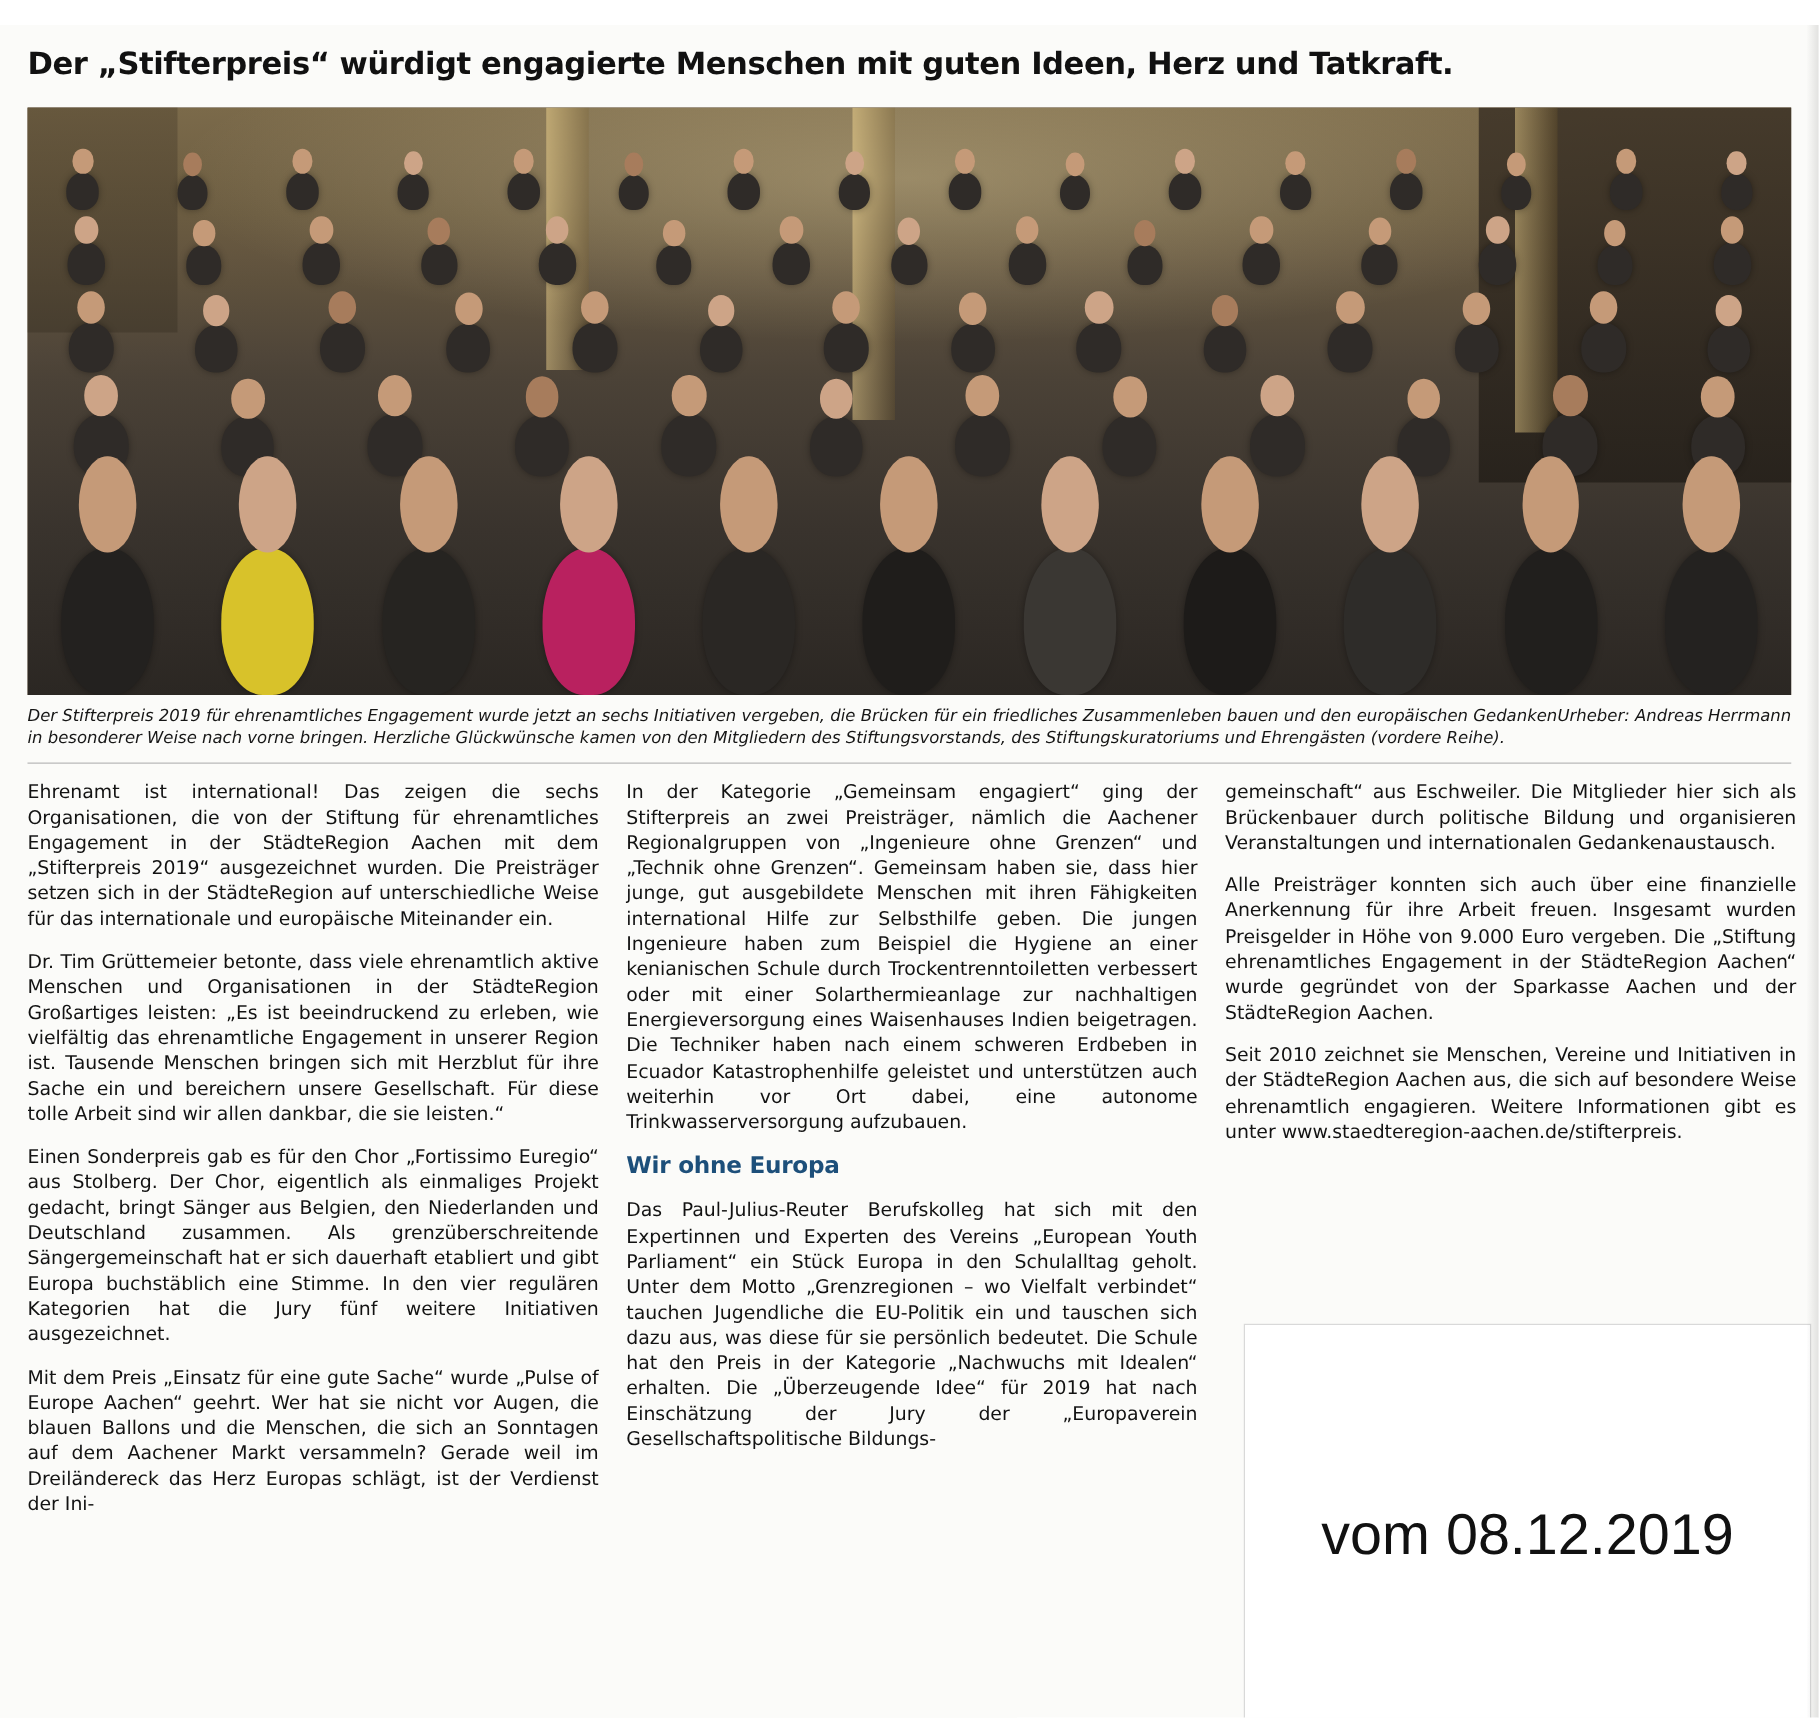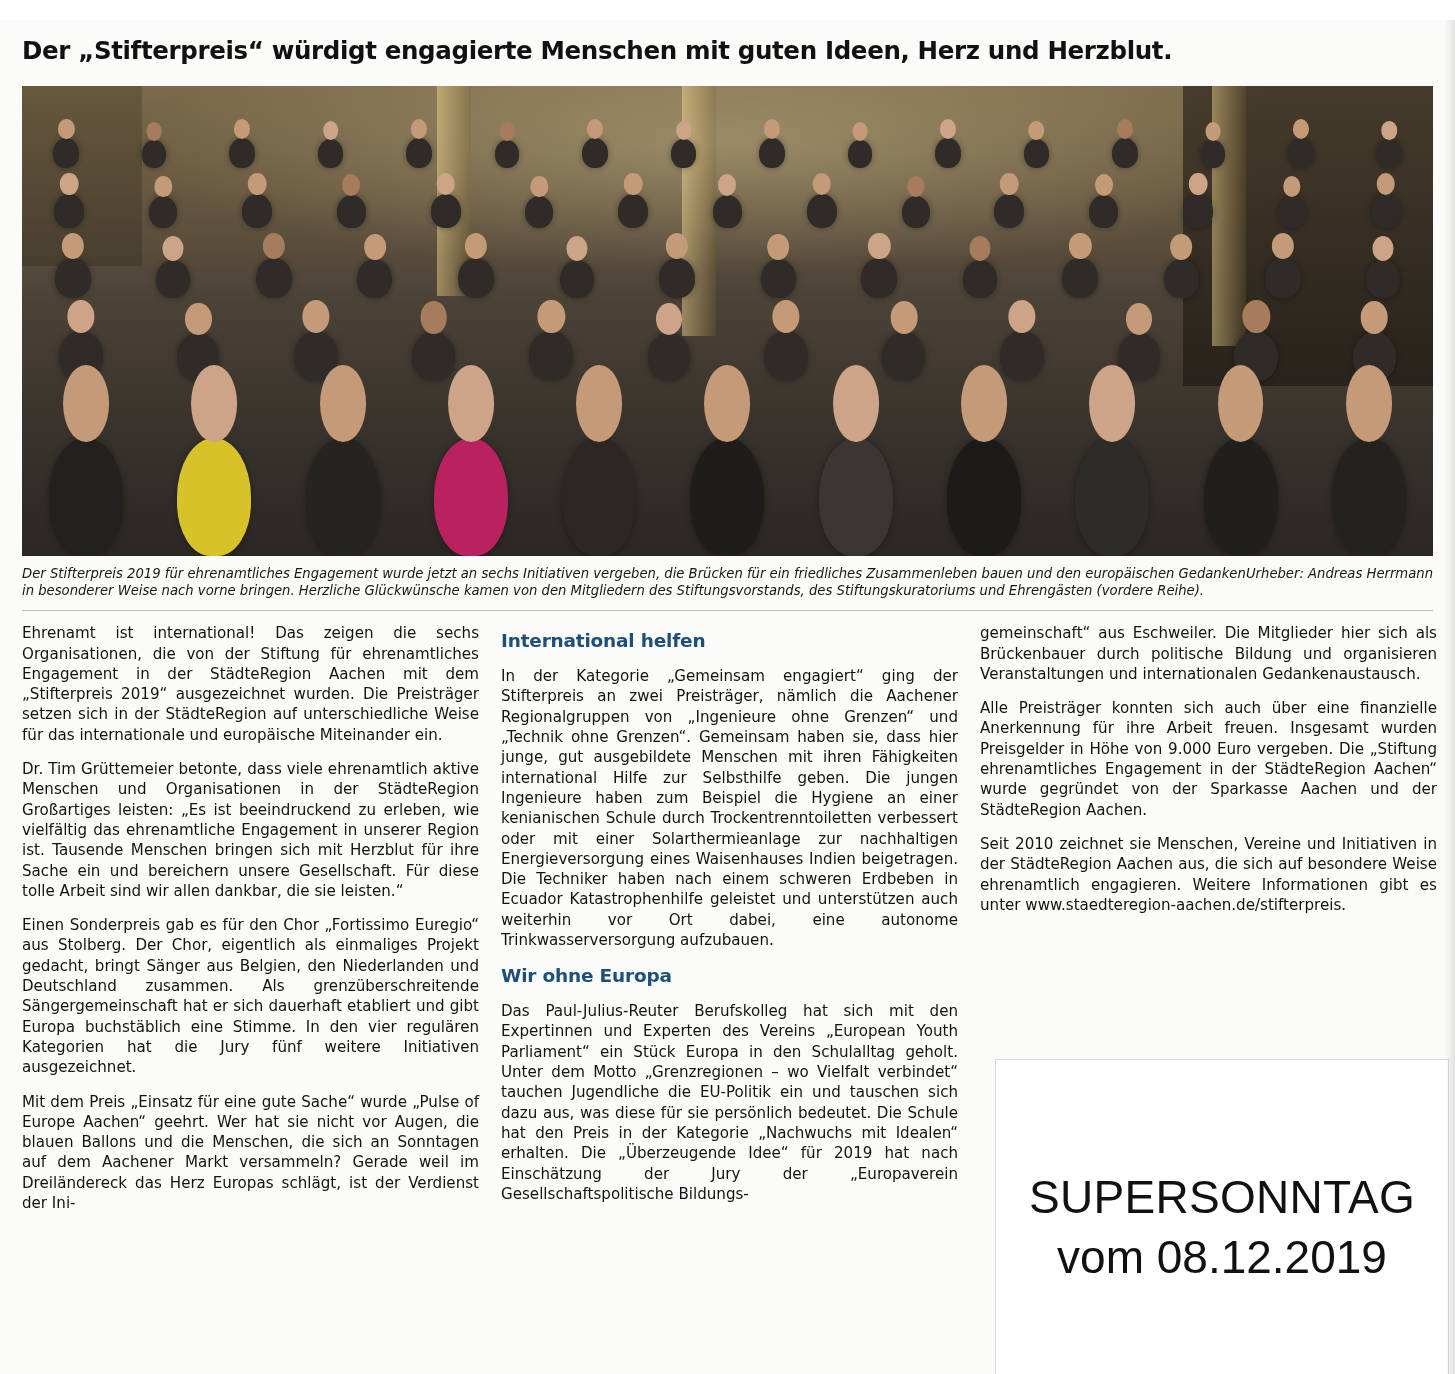--- a/index.html
+++ b/index.html
@@ -198,21 +198,21 @@
     width: 10px; height: 1374px;
     background: linear-gradient(90deg, rgba(0,0,0,0), rgba(0,0,0,0.10));
     pointer-events: none;
   }
 </style>
 </head>
 <body>
 
 <div class="page">
 
-  <h2 class="subhead">Der „Stifterpreis“ würdigt engagierte Menschen mit guten Ideen, Herz und Herzblut.</h2>
+  <h2 class="subhead">Der „Stifterpreis“ würdigt engagierte Menschen mit guten Ideen, Herz und Tatkraft.</h2>
 
   <div class="photo-wrap">
     <div class="photo"></div>
     <div class="wall-dark2"></div>
     <div class="wall-dark"></div>
     <div class="pillar" style="left:415px;"></div>
     <div class="pillar" style="left:660px;height:250px;"></div>
     <div class="pillar" style="left:1190px;height:260px;"></div>
 
     <div class="crowd-row" style="top:52px;">
@@ -309,32 +309,30 @@
   <div class="columns">
 
     <div class="col">
       <p>Ehrenamt ist international! Das zeigen die sechs Organisationen, die von der Stiftung für ehrenamtliches Engagement in der StädteRegion Aachen mit dem „Stifterpreis 2019“ ausgezeichnet wurden. Die Preisträger setzen sich in der StädteRegion auf unterschiedliche Weise für das internationale und europäische Miteinander ein.</p>
       <p>Dr. Tim Grüttemeier betonte, dass viele ehrenamtlich aktive Menschen und Organisationen in der StädteRegion Großartiges leisten: „Es ist beeindruckend zu erleben, wie vielfältig das ehrenamtliche Engagement in unserer Region ist. Tausende Menschen bringen sich mit Herzblut für ihre Sache ein und bereichern unsere Gesellschaft. Für diese tolle Arbeit sind wir allen dankbar, die sie leisten.“</p>
       <p>Einen Sonderpreis gab es für den Chor „Fortissimo Euregio“ aus Stolberg. Der Chor, eigentlich als einmaliges Projekt gedacht, bringt Sänger aus Belgien, den Niederlanden und Deutschland zusammen. Als grenzüberschreitende Sängergemeinschaft hat er sich dauerhaft etabliert und gibt Europa buchstäblich eine Stimme. In den vier regulären Kategorien hat die Jury fünf weitere Initiativen ausgezeichnet.</p>
       <p>Mit dem Preis „Einsatz für eine gute Sache“ wurde „Pulse of Europe Aachen“ geehrt. Wer hat sie nicht vor Augen, die blauen Ballons und die Menschen, die sich an Sonntagen auf dem Aachener Markt versammeln? Gerade weil im Dreiländereck das Herz Europas schlägt, ist der Verdienst der Ini-</p>
     </div>
 
     <div class="col">
-      <h3>International helfen</h3>
       <p>In der Kategorie „Gemeinsam engagiert“ ging der Stifterpreis an zwei Preisträger, nämlich die Aachener Regionalgruppen von „Ingenieure ohne Grenzen“ und „Technik ohne Grenzen“. Gemeinsam haben sie, dass hier junge, gut ausgebildete Menschen mit ihren Fähigkeiten international Hilfe zur Selbsthilfe geben. Die jungen Ingenieure haben zum Beispiel die Hygiene an einer kenianischen Schule durch Trockentrenntoiletten verbessert oder mit einer Solarthermieanlage zur nachhaltigen Energieversorgung eines Waisenhauses Indien beigetragen. Die Techniker haben nach einem schweren Erdbeben in Ecuador Katastrophenhilfe geleistet und unterstützen auch weiterhin vor Ort dabei, eine autonome Trinkwasserversorgung aufzubauen.</p>
       <h3>Wir ohne Europa</h3>
       <p>Das Paul-Julius-Reuter Berufskolleg hat sich mit den Expertinnen und Experten des Vereins „European Youth Parliament“ ein Stück Europa in den Schulalltag geholt. Unter dem Motto „Grenzregionen – wo Vielfalt verbindet“ tauchen Jugendliche die EU-Politik ein und tauschen sich dazu aus, was diese für sie persönlich bedeutet. Die Schule hat den Preis in der Kategorie „Nachwuchs mit Idealen“ erhalten. Die „Überzeugende Idee“ für 2019 hat nach Einschätzung der Jury der „Europaverein Gesellschaftspolitische Bildungs-</p>
     </div>
 
     <div class="col third">
       <p>gemeinschaft“ aus Eschweiler. Die Mitglieder hier sich als Brückenbauer durch politische Bildung und organisieren Veranstaltungen und internationalen Gedankenaustausch.</p>
       <p>Alle Preisträger konnten sich auch über eine finanzielle Anerkennung für ihre Arbeit freuen. Insgesamt wurden Preisgelder in Höhe von 9.000 Euro vergeben. Die „Stiftung ehrenamtliches Engagement in der StädteRegion Aachen“ wurde gegründet von der Sparkasse Aachen und der StädteRegion Aachen.</p>
       <p>Seit 2010 zeichnet sie Menschen, Vereine und Initiativen in der StädteRegion Aachen aus, die sich auf besondere Weise ehrenamtlich engagieren. Weitere Informationen gibt es unter www.staedteregion-aachen.de/stifterpreis.</p>
     </div>
   </div>
 
   <div class="stamp">
-    <div class="line1">SUPERSONNTAG</div>
     <div class="line2">vom 08.12.2019</div>
   </div>
 
   <div class="edge-shadow"></div>
 </div>
 
 </body></html>

